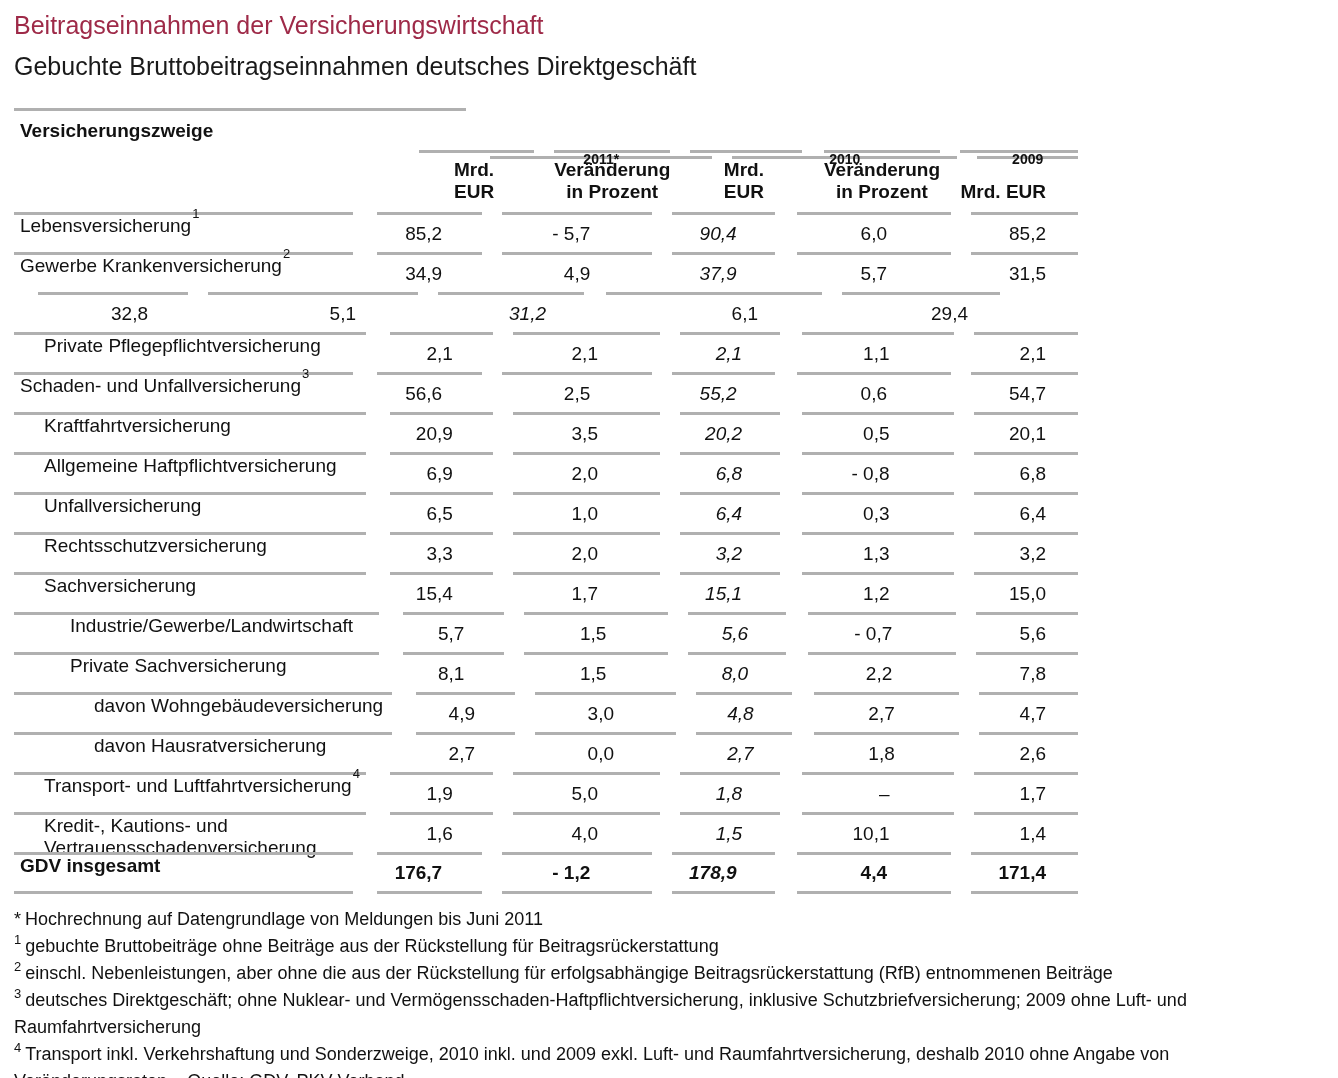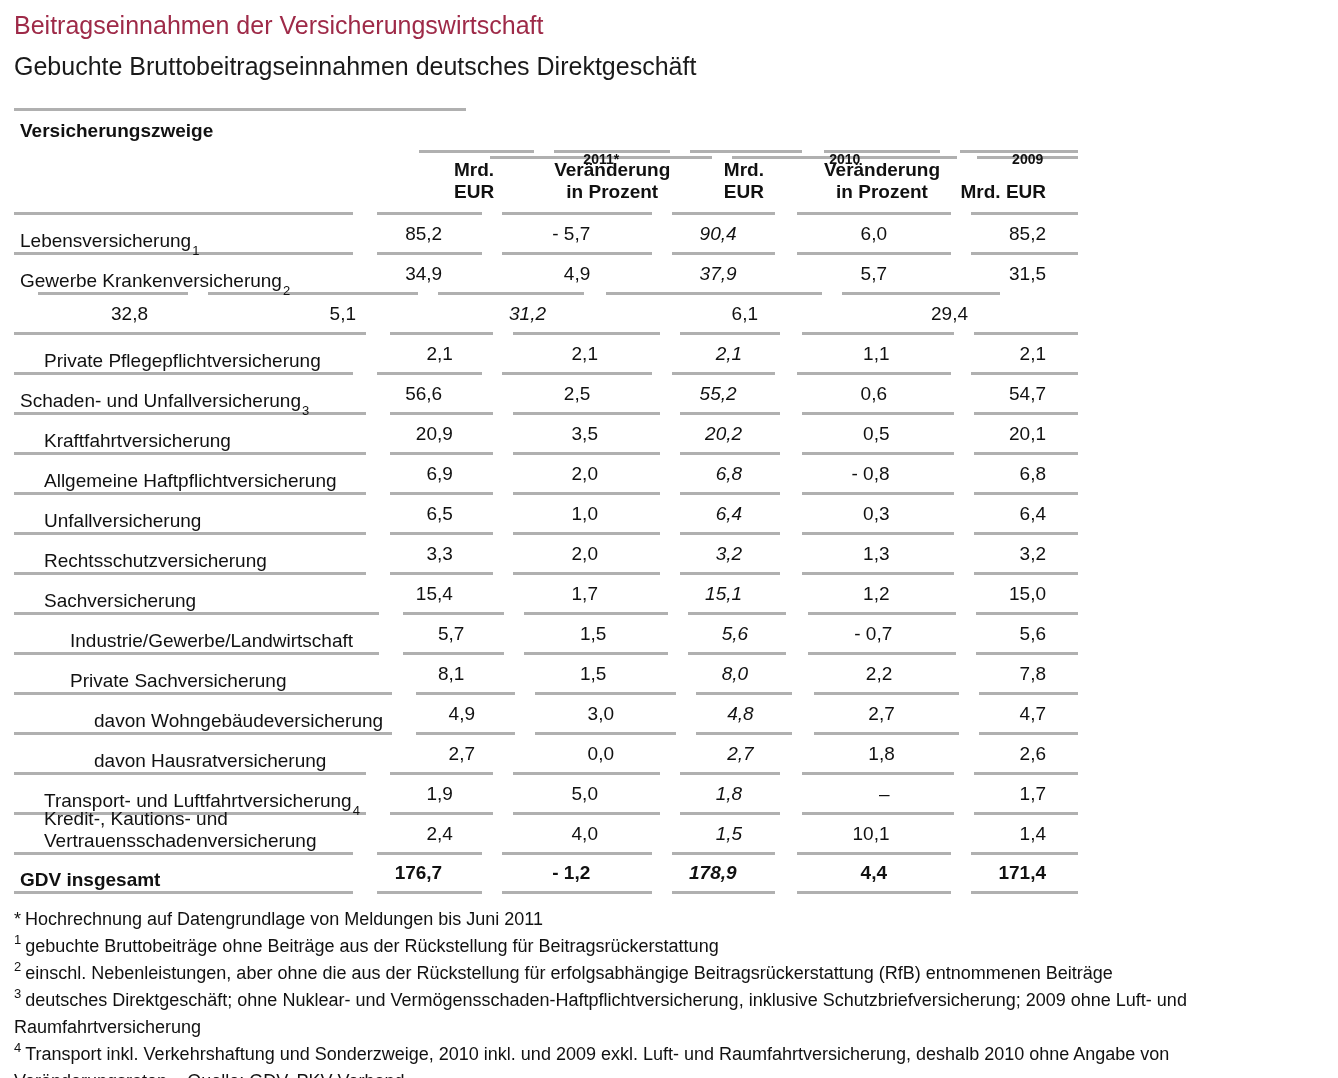--- a/index.html
+++ b/index.html
@@ -63,21 +63,21 @@
     font-weight: 700; font-size: 19px; line-height: 22px;
     padding-bottom: 9px;
   }
   .hr2 .u-right { justify-content: flex-end; text-align: right; }
   .hr2 .u-center { justify-content: center; text-align: center; }
   .hr2 .c1 { padding-right: 40px; }
   .hr2 .c3 { padding-right: 38px; }
   .hr2 .c5 { padding-right: 32px; }
 
   .dr { height: 40px; font-size: 19px; }
-  .dr .c-label { display: flex; align-items: flex-end; }
+  .dr .c-label { display: flex; align-items: flex-start; }
   .dr .num {
     display: flex; align-items: center; justify-content: flex-end;
     font-variant-numeric: tabular-nums;
   }
   .dr .c1 { padding-right: 40px; }
   .dr .c2 { padding-right: 62px; text-align: center; }
   .dr .c3 { padding-right: 38px; font-style: italic; }
   .dr .c4 { padding-right: 64px; }
   .dr .c5 { padding-right: 32px; }
   .dr.bold { font-weight: 700; height: 42px; }
@@ -278,21 +278,21 @@
           <div class="c1 bt num">1,9</div>
           <div class="c2 bt num">5,0</div>
           <div class="c3 bt num">1,8</div>
           <div class="c4 bt num">–</div>
           <div class="c5 bt num">1,7</div>
         </div>
         <div class="tr dr">
           <div class="c-label bt ind1">
             <span>Kredit-, Kautions- und Vertrauensschadenversicherung</span>
           </div>
-          <div class="c1 bt num">2,4</div>
+          <div class="c1 bt num">1,6</div>
           <div class="c2 bt num">4,0</div>
           <div class="c3 bt num">1,5</div>
           <div class="c4 bt num">10,1</div>
           <div class="c5 bt num">1,4</div>
         </div>
         <div class="tr dr bold">
           <div class="c-label bt ind0 bb">
             <span>GDV insgesamt</span>
           </div>
           <div class="c1 bt num bb">176,7</div>

